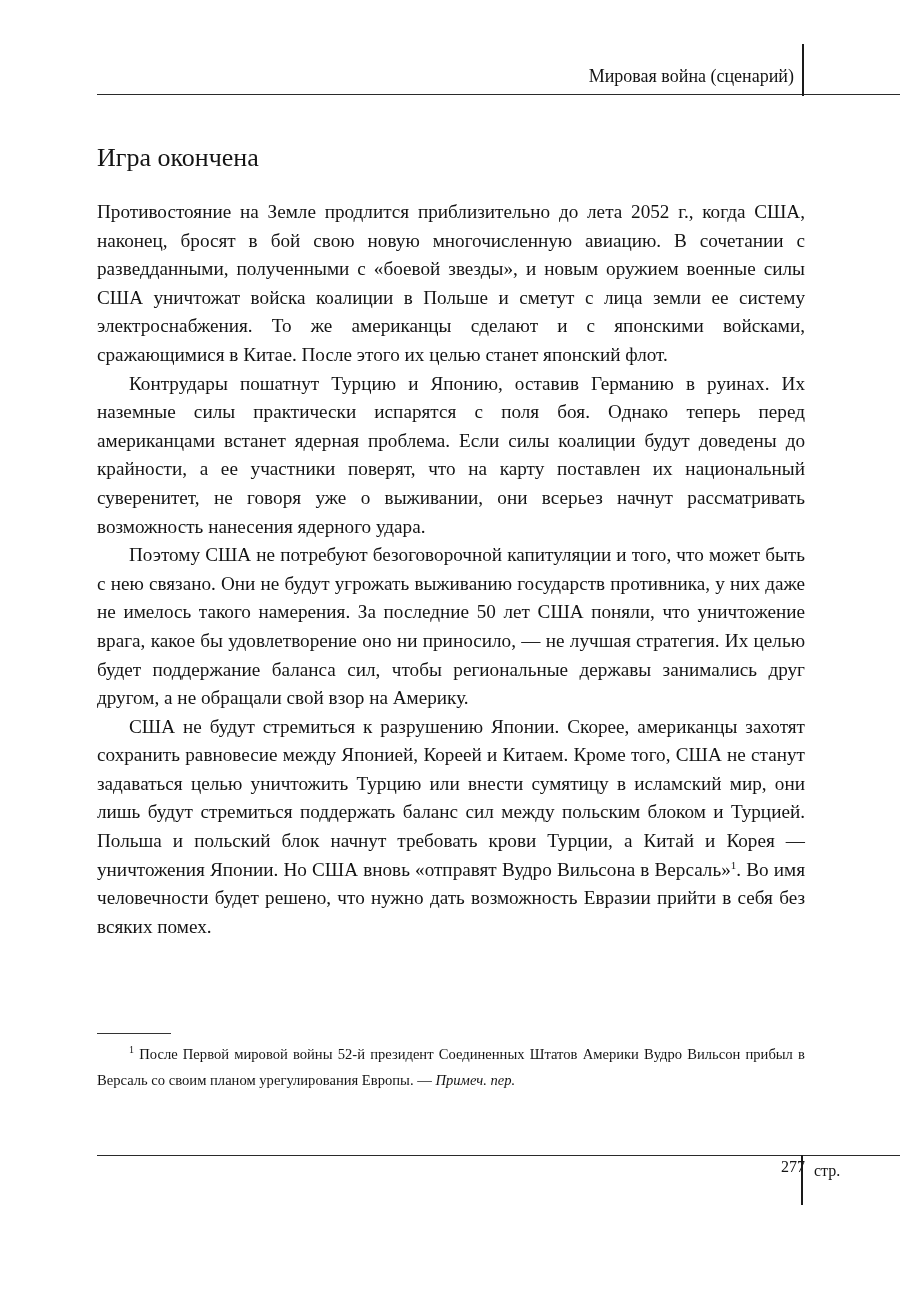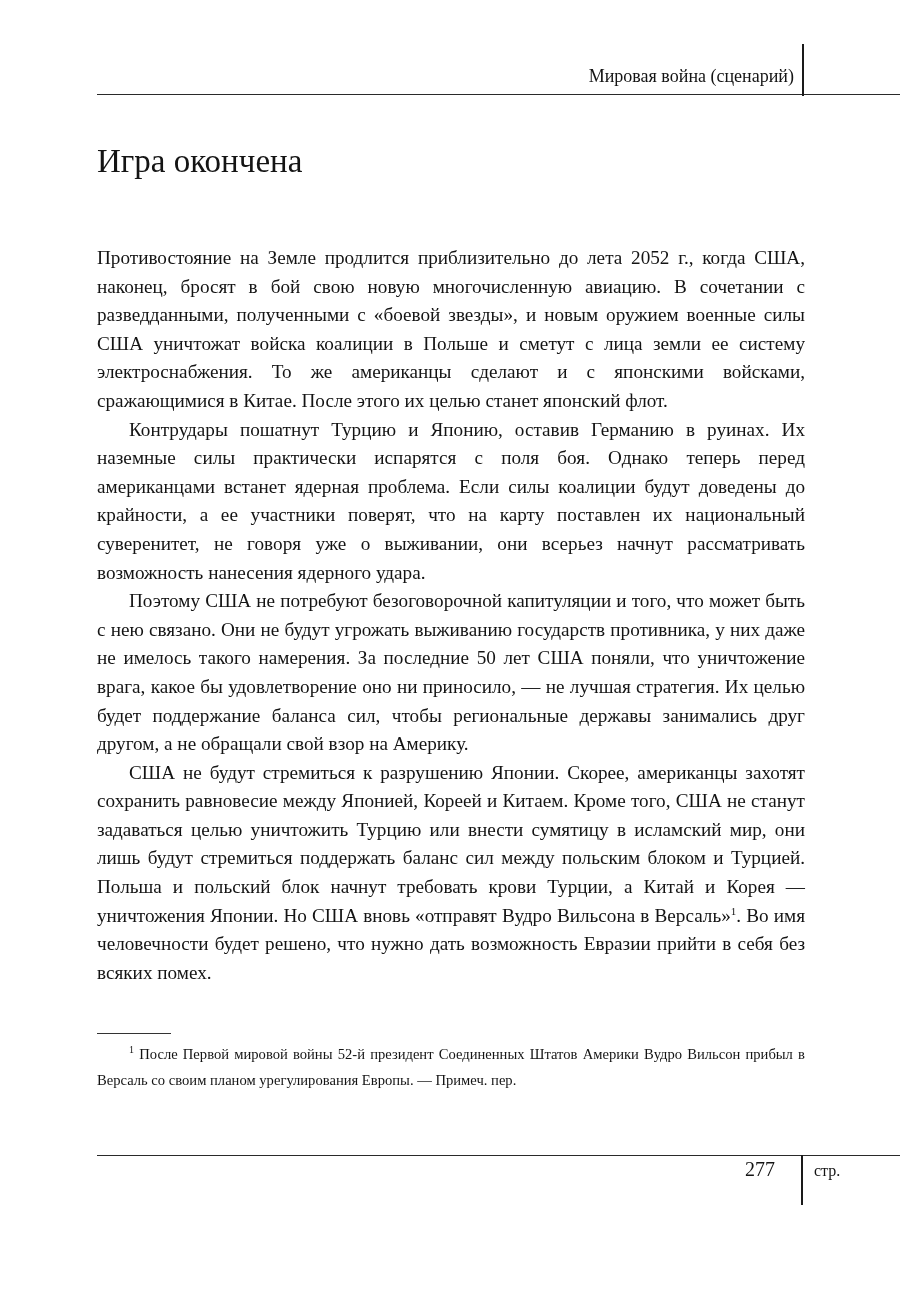--- a/index.html
+++ b/index.html
@@ -1,31 +1,31 @@
 <!DOCTYPE html>
 <html><head>
 <meta charset="utf-8">
 <style>
   html, body { margin: 0; padding: 0; background: #ffffff; }
   body { width: 900px; height: 1303px; position: relative; overflow: hidden;
          font-family: "Liberation Serif", "DejaVu Serif", serif; color: #141414; }
   .rule-h { position: absolute; height: 1px; background: #2a2a2a; }
   .rule-v { position: absolute; width: 2px; background: #1a1a1a; }
   #running-head { position: absolute; right: 106px; top: 66px; font-size: 18px; white-space: nowrap; }
-  #chapter-title { position: absolute; left: 97px; top: 143px; font-size: 33px; font-weight: normal; margin: 0; }
-  #body-text { position: absolute; left: 97px; top: 198px; width: 708px; font-size: 19.2px; line-height: 28.6px; margin-top: 46px; }
+  #chapter-title { position: absolute; left: 97px; top: 143px; font-size: 26px; font-weight: normal; margin: 0; }
+  #body-text { position: absolute; left: 97px; top: 198px; width: 708px; font-size: 19.2px; line-height: 28.6px; }
   #body-text p { margin: 0; text-align: justify; hyphens: manual; }
   #body-text p.indent { text-indent: 32px; }
   sup.fnref { font-size: 11px; vertical-align: super; line-height: 0; }
   #fn-sep { position: absolute; left: 97px; top: 1033px; width: 74px; height: 1px; background: #333; }
   #footnote { position: absolute; left: 97px; top: 1041px; width: 708px; font-size: 14.6px; line-height: 26px; }
   #footnote p { margin: 0; text-align: justify; text-indent: 32px; }
   #footnote .fn-num { font-size: 10px; vertical-align: super; line-height: 0; }
-  #footnote .fn-note { }
-  #page-number { position: absolute; right: 125px; top: 1158px; font-size: 20px; }
+  #footnote .fn-note { font-style: italic; }
+  #page-number { position: absolute; right: 95px; top: 1158px; font-size: 16px; }
   #page-label { position: absolute; left: 814px; top: 1162px; font-size: 16px; }
 </style>
 </head>
 <body>
 
 <div class="rule-h" style="left:97px; top:94px; width:803px;"></div>
 <div class="rule-v" style="left:802px; top:44px; height:52px;"></div>
 <div id="running-head">Мировая война (сценарий)</div>
 
 <h2 id="chapter-title">Игра окончена</h2>

